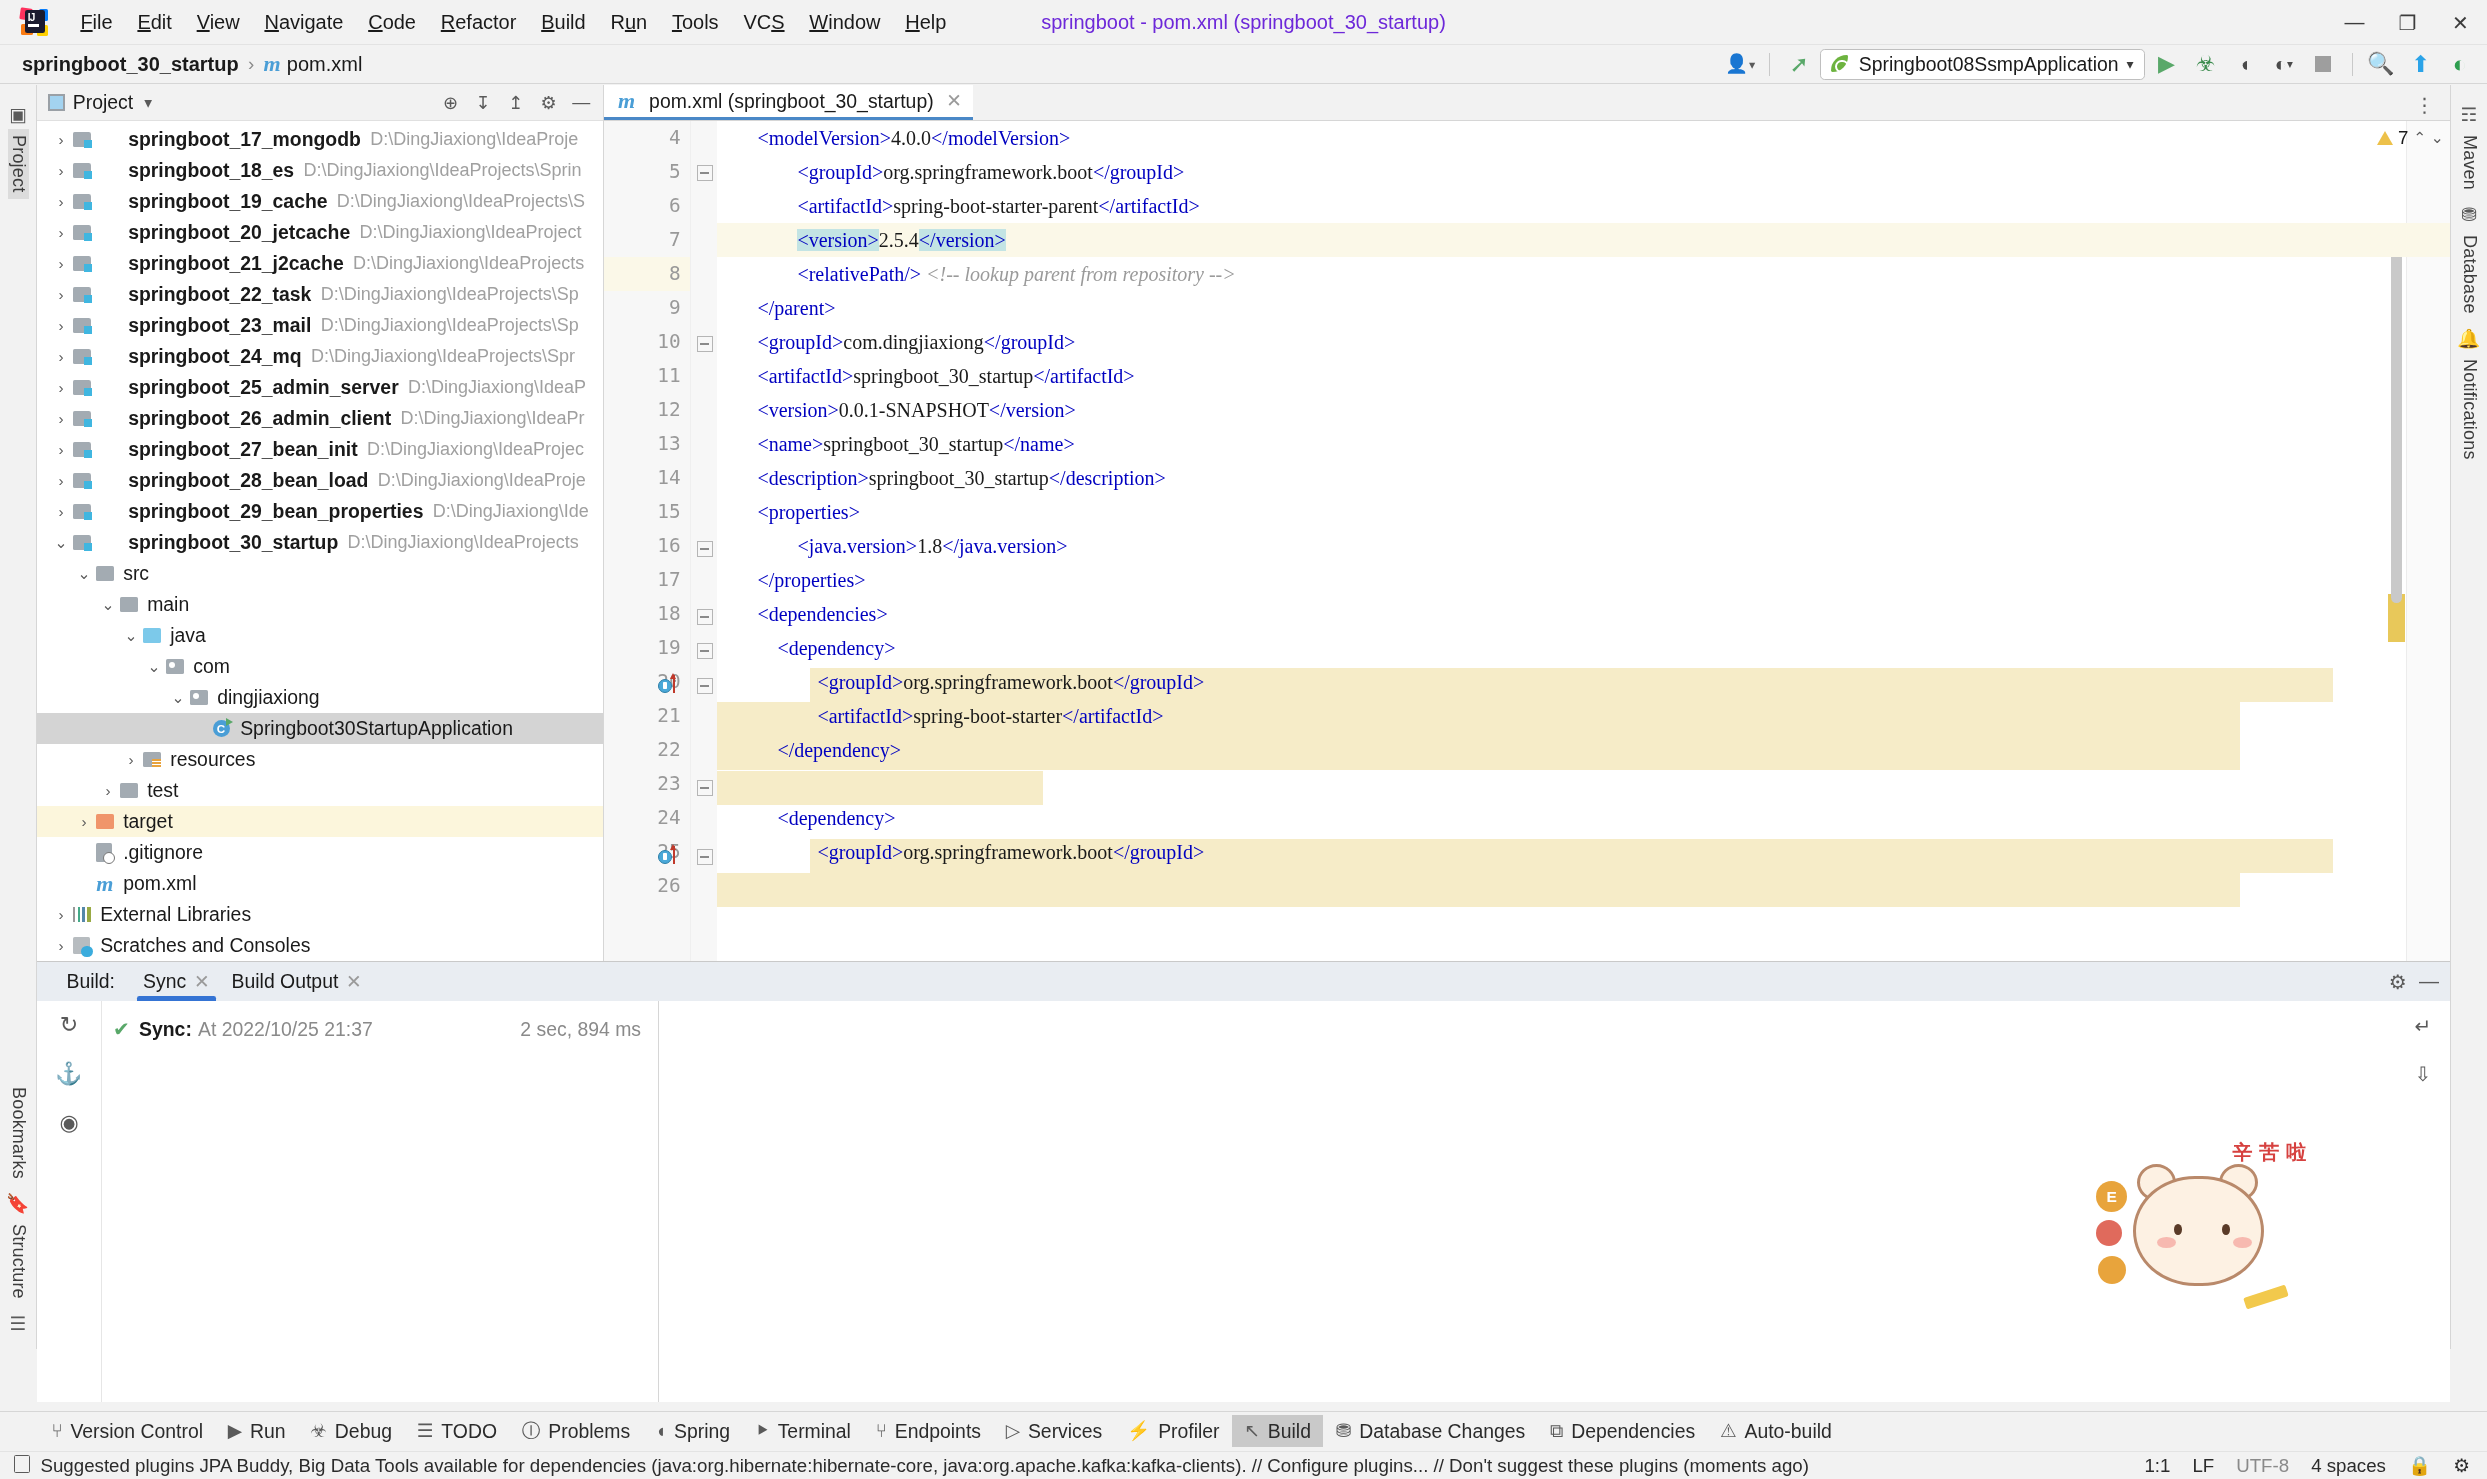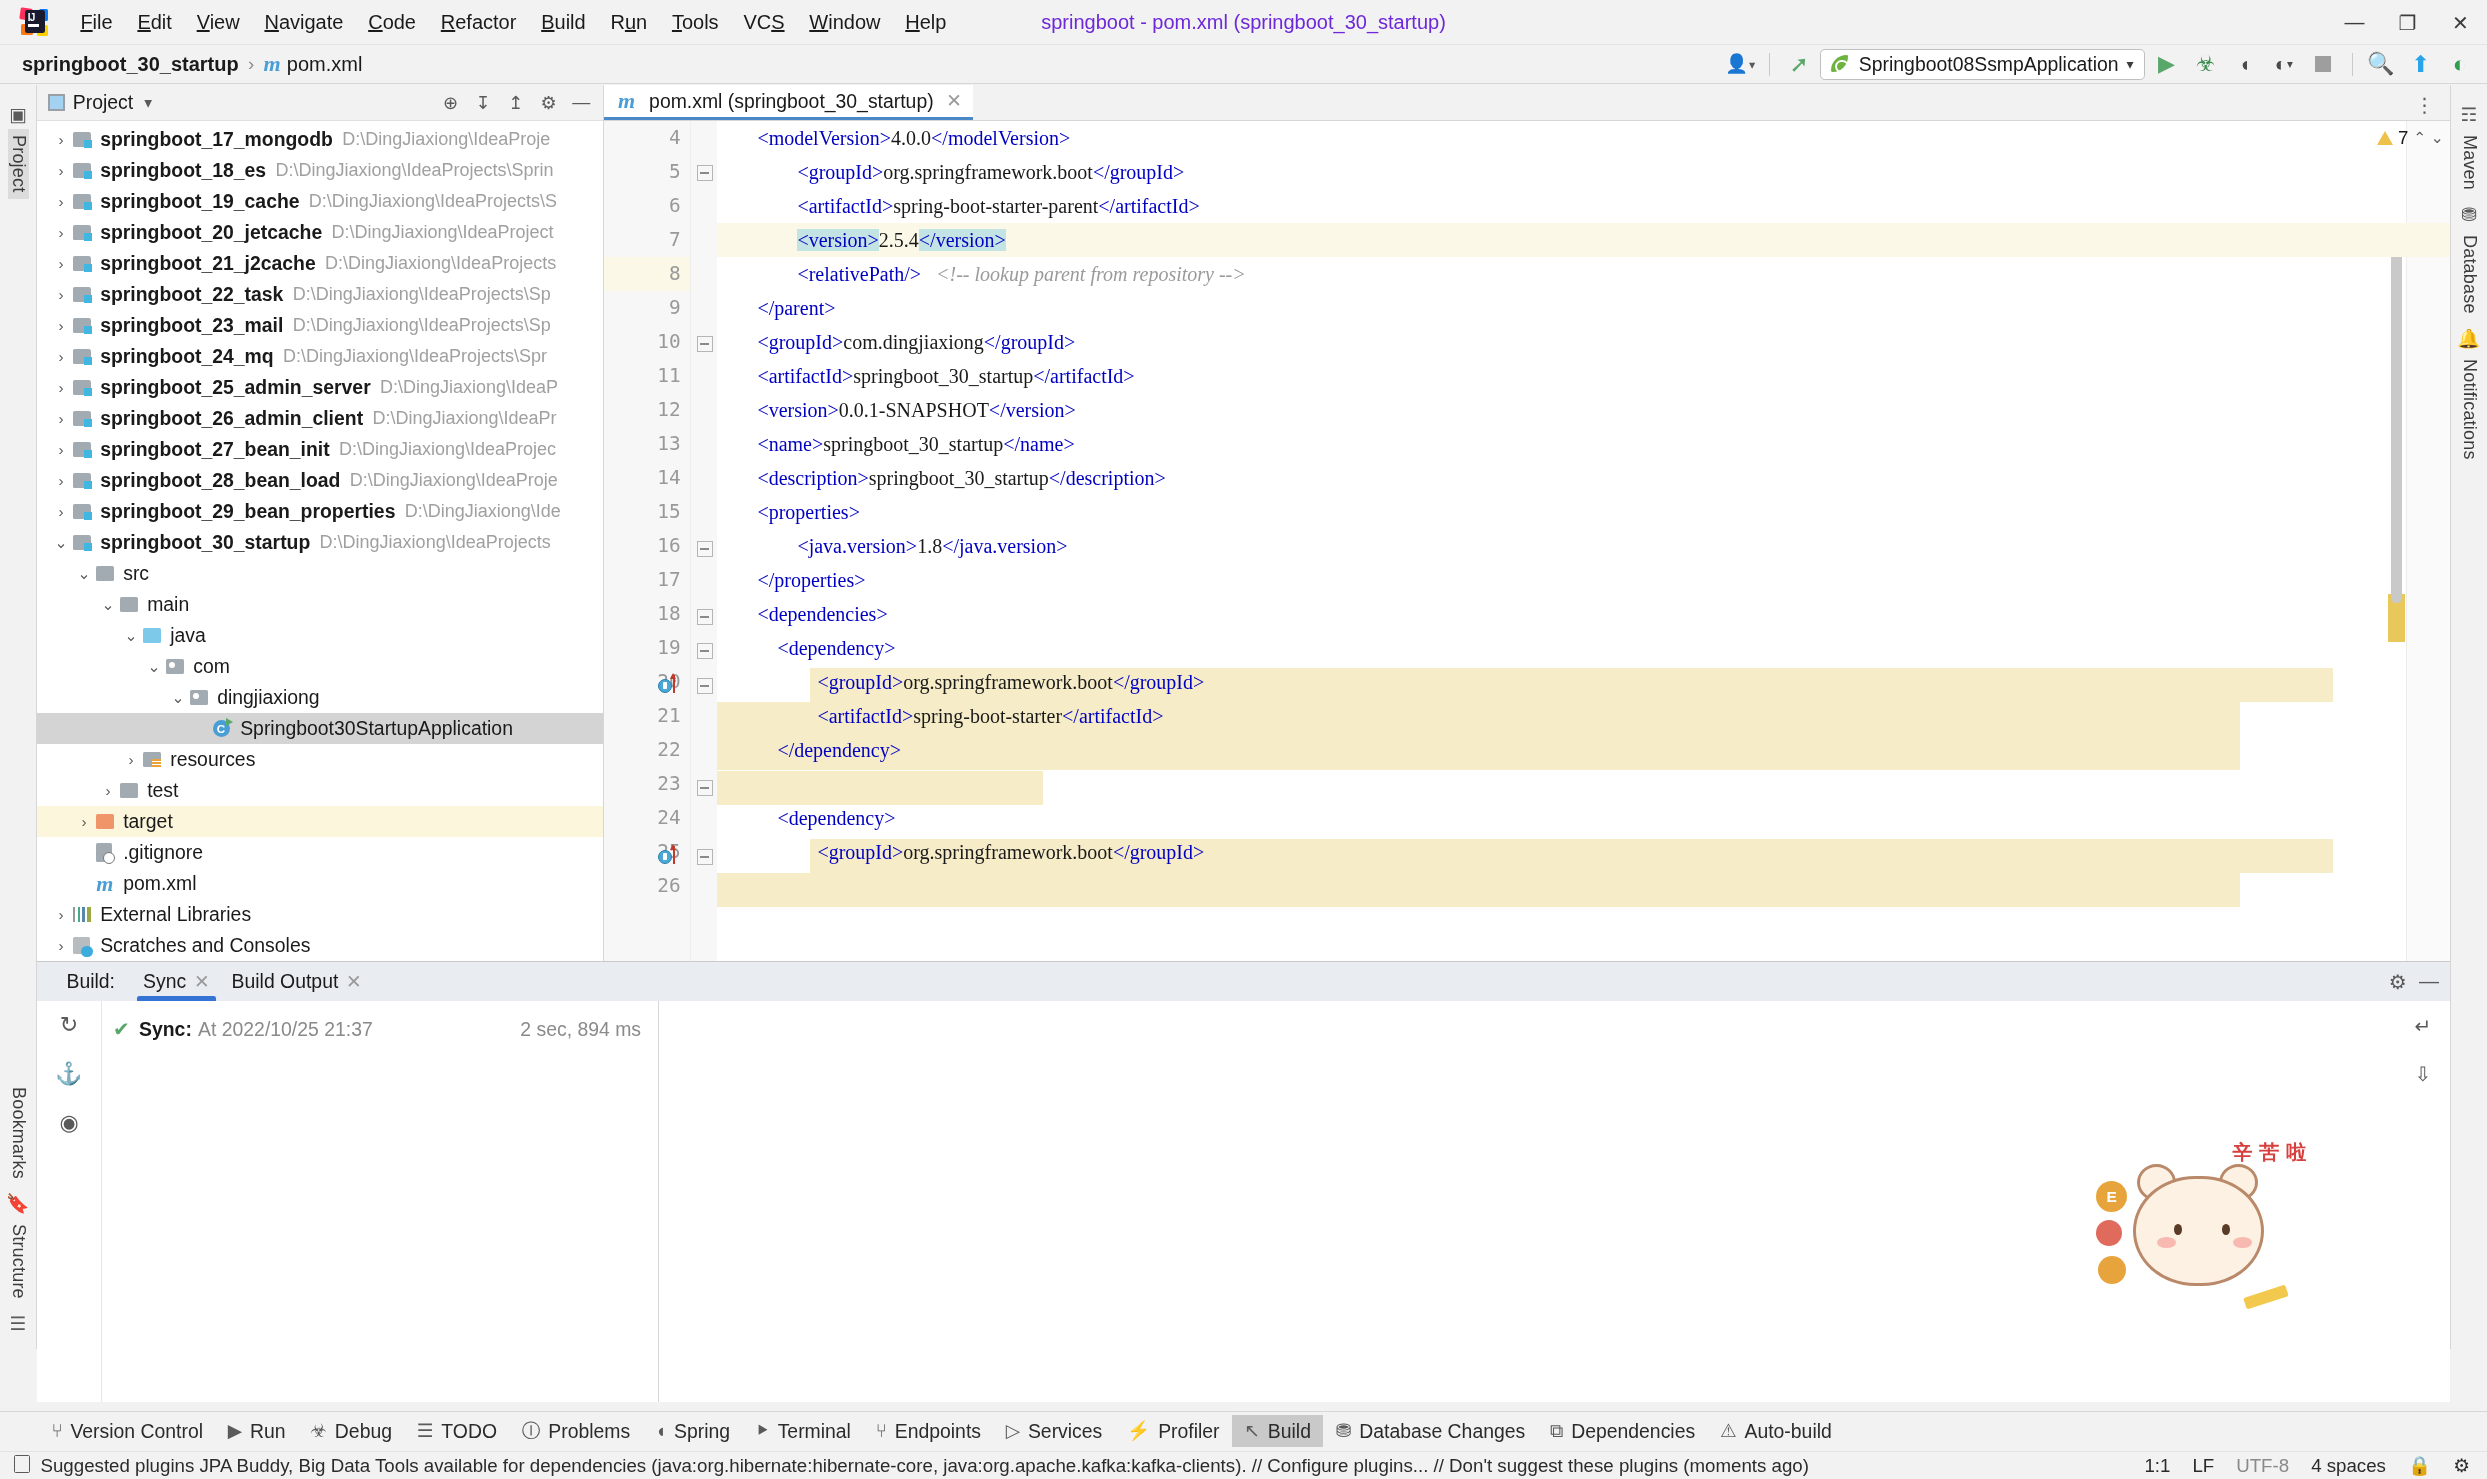--- a/index.html
+++ b/index.html
@@ -96,21 +96,21 @@
   .pp-hi { width: 28px; height: 28px; display:flex;align-items:center;justify-content:center; color:#5a5a5a; font-size:18px;}
 
   .tree { flex: 1; overflow: hidden; position: relative; padding-top: 3.1px; }
   .row { height: 31px; display:flex; align-items:center; white-space: nowrap; font-size: 19.4px; position: relative;}
   .row.sel { background: #d4d4d4; }
   .row.hl { background: #fcf6dc; }
   .arrow { width: 20px; text-align:center; color:#5a5a5a; font-size: 15.5px; flex:none;}
   .arrow.empty { visibility:hidden; }
   .ico { width: 23px; height: 20px; margin-right: 6.2px; flex:none; position:relative;}
   .lbl { font-size: 19.4px; }
-  .lbl.b { font-weight: 700; }
+  .lbl.b { font-weight: 700; margin-left: 28px; }
   .path { color:#a0a0a0; font-size: 18px; margin-left: 9.3px; }
 
   
   .f-mod { position:absolute; left:1.6px; top:2.3px; width:18.7px;height:14.8px;background:#a3abb2;border-radius:1.6px 2.3px 1.6px 1.6px;}
   .f-mod::after{content:"";position:absolute;right:-0.8px;bottom:-1.6px;width:7.8px;height:7.8px;background:#40b6e0;}
   .f-plain{position:absolute;left:1.6px;top:2.3px;width:18.7px;height:14.8px;background:#a3abb2;border-radius:1.6px;}
   .f-src{position:absolute;left:1.6px;top:2.3px;width:18.7px;height:14.8px;background:#7cc9ea;border-radius:1.6px;}
   .f-pkg{position:absolute;left:1.6px;top:2.3px;width:18.7px;height:14.8px;background:#a3abb2;border-radius:1.6px;}
   .f-pkg::after{content:"";position:absolute;left:3.1px;top:3.1px;width:6.2px;height:6.2px;background:#fff;border-radius:50%;}
   .f-res{position:absolute;left:1.6px;top:2.3px;width:18.7px;height:14.8px;background:#a3abb2;border-radius:1.6px;}
@@ -147,21 +147,21 @@
   .gutter .gl.hl { background:#fbf8e8; }
   .foldcol { width: 26.4px; flex:none; background:#f7f7f7; position:relative; }
   .fold { position:absolute; left:6.2px; width:15.5px; height:15.5px; border:1.2px solid #b5b5b5; }
   .fold::after{content:"";position:absolute;left:2.3px;top:6.2px;width:8.5px;height:1.6px;background:#8a8a8a;}
   .code-area { flex:1; position:relative; overflow:hidden; font-family:"DejaVu Sans Mono", monospace;
      font-size: 20px; }
   .cl { height: 34px; line-height: 34px; white-space: pre; }
   .cl.hl { background:#fbf8e8; }
   .tagc { color:#0000c0; }
   .txtc { color:#1a1a1a; }
-  .cmtc { color:#9a9a9a; font-style: italic; margin-left: 10px; }
+  .cmtc { color:#9a9a9a; font-style: italic; }
   .selc { background:#c3e4e4; }
 
   .dep-hl { position:absolute; background:#f6ecc8; z-index:0; }
   .code-lines { position:relative; z-index:1;font-family:Liberation Serif, serif; }
 
   .run-mark { position:absolute; left:54px; width:23px; height:23px; }
   .run-mark .dot { position:absolute; left:0; top:4.7px; width:14px;height:14px;border-radius:50%;
      background:#4aa8d8; border:1.6px solid #2d7fa8;}
   .run-mark .dot::after{content:"";position:absolute;left:3.9px;top:2.3px;width:3.9px;height:7px;background:#fff;border-radius:0.8px;}
   .run-mark .up { position:absolute; left:14.8px; top:0.8px; width:2.3px; height:18.7px; background:#c0392b;}

